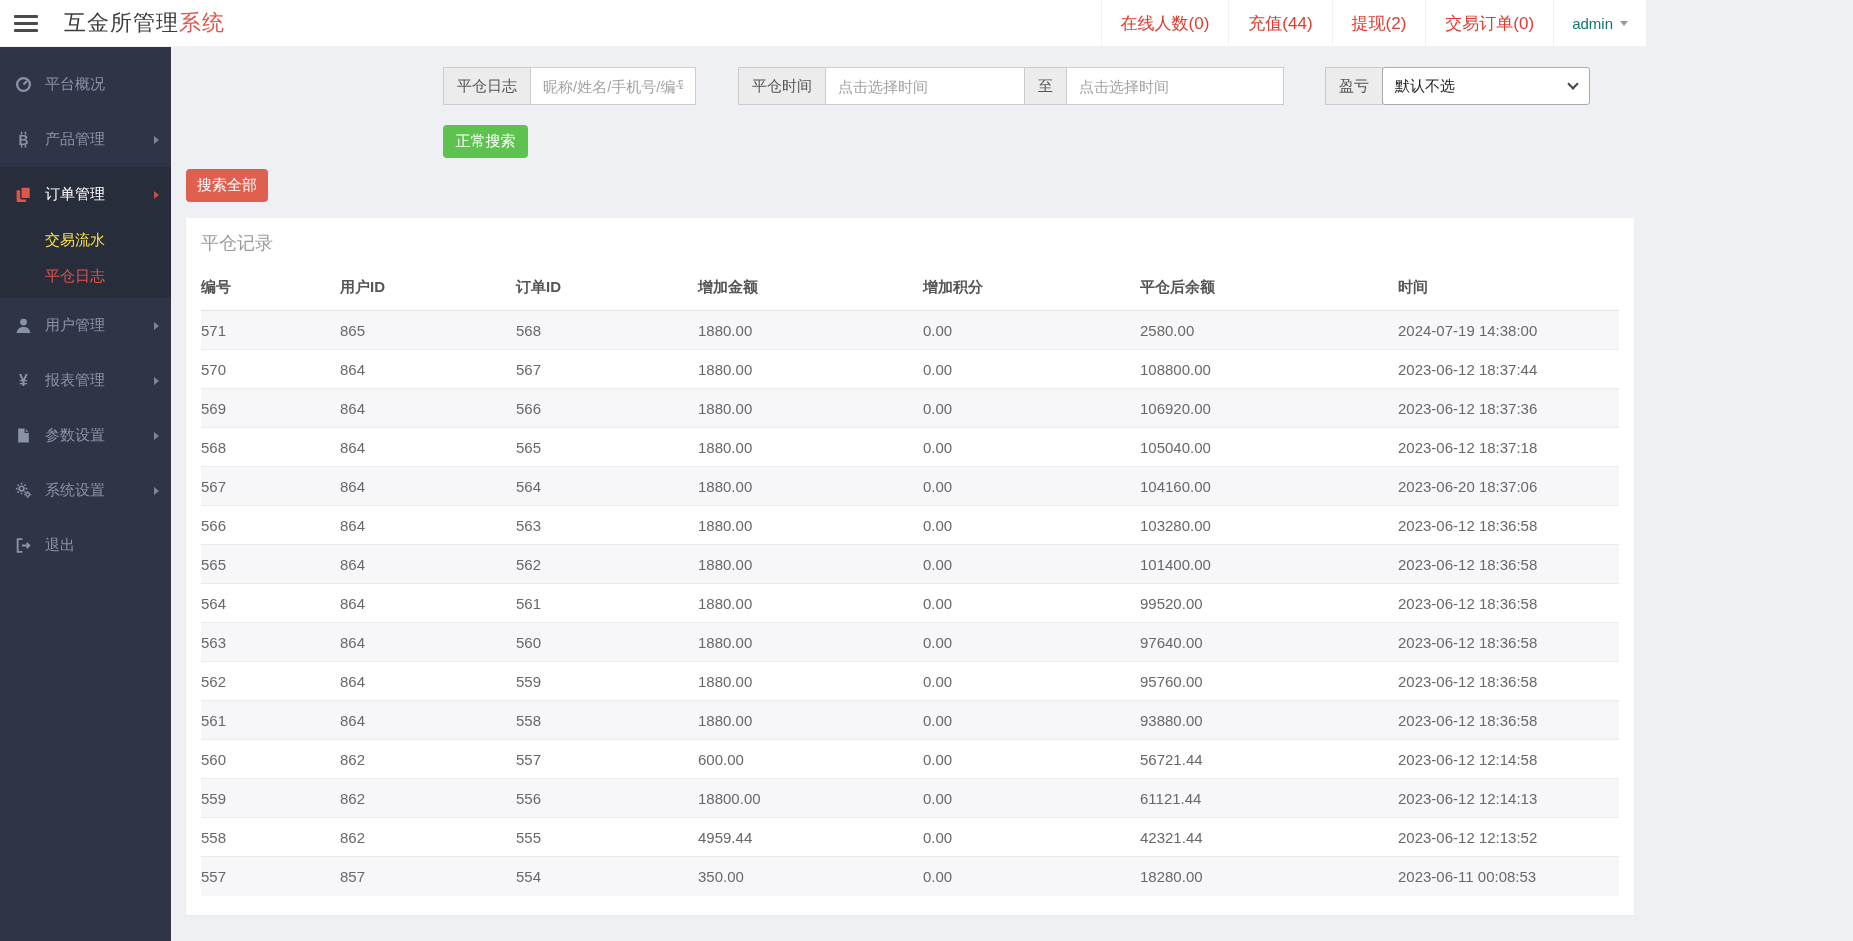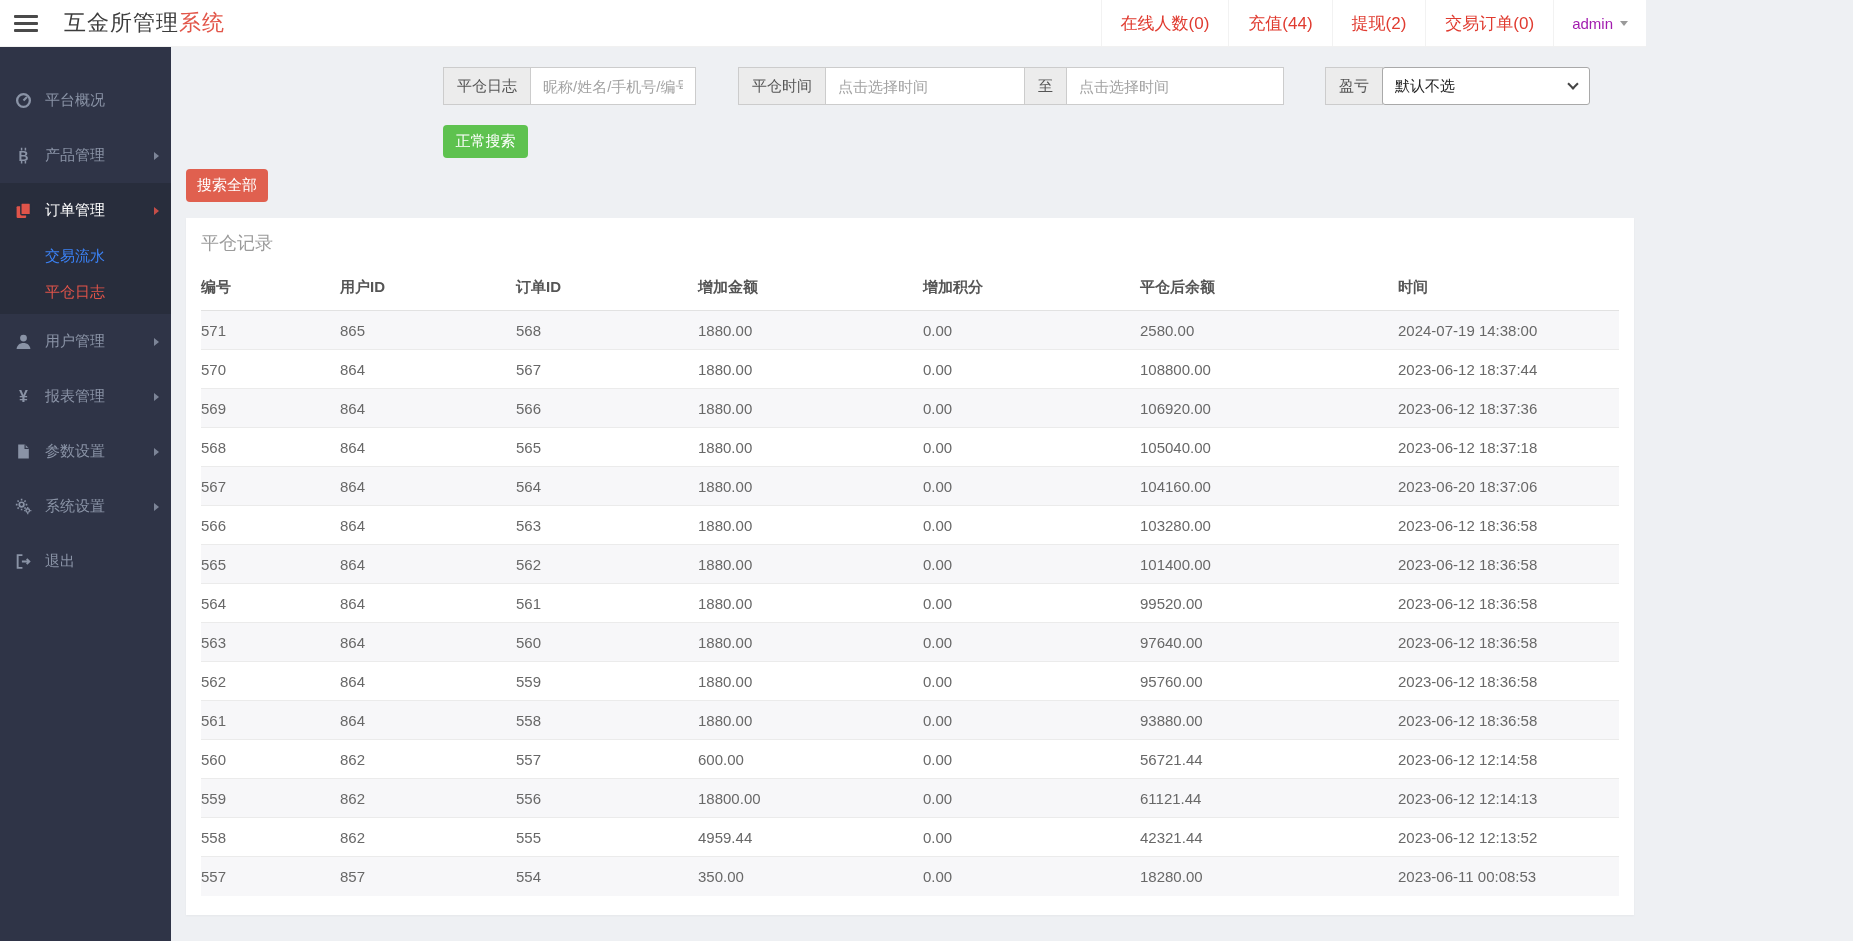--- a/index.html
+++ b/index.html
@@ -12,40 +12,40 @@
     display:flex; align-items:center; padding:0 0 0 14px; z-index:10;
     border-bottom:1px solid #f1f1f1; }
   .hamburger { width:24px; display:flex; flex-direction:column; gap:4px; cursor:pointer; }
   .hamburger i { display:block; height:3px; background:#4a4a4a; border-radius:1px; }
   .brand { margin-left:26px; font-size:22px; color:#3c3c3c; letter-spacing:1px; white-space:nowrap; }
   .brand .accent { color:#e2564a; }
   .header-right { margin-left:auto; display:flex; align-items:stretch; height:100%; }
   .header-link { display:flex; align-items:center; padding:0 19px; font-size:17px;
     color:#e03b30; border-left:1px solid #f2f2f2; cursor:pointer; white-space:nowrap; }
   .header-user { display:flex; align-items:center; gap:7px; padding:8px 18px; font-size:15px;
-    color:#a21caf; border-left:1px solid #f2f2f2; cursor:pointer; }
+    color:#0f766e; border-left:1px solid #f2f2f2; cursor:pointer; }
   .caret-down { width:0; height:0; border-left:4px solid transparent;
     border-right:4px solid transparent; border-top:5px solid #9a9a9a; }
 
   
   .sidebar { position:absolute; top:47px; left:0; bottom:0; width:171px; background:#2f3447; }
-  .nav { padding-top:26px; }
+  .nav { padding-top:10px; }
   .nav-item { height:55px; display:flex; align-items:center; padding:0 12px 0 14px;
     color:#8a93a6; font-size:15px; cursor:pointer; }
   .nav-item .ico { width:19px; height:17px; margin-right:12px; flex:none; display:flex;
     align-items:center; justify-content:center; }
   .nav-item .lbl { flex:1; white-space:nowrap; }
   .tri-right { width:0; height:0; border-top:4px solid transparent;
     border-bottom:4px solid transparent; border-left:5px solid currentColor; opacity:.85; }
   .nav-block { background:#282d3c; padding-bottom:4px; }
   .nav-block .nav-item.parent { color:#fff; }
   .nav-block .nav-item.parent .ico { color:#e0544a; }
   .nav-block .nav-item.parent .tri-right { color:#e0544a; }
   .nav-sub { height:36px; display:flex; align-items:center; padding-left:45px;
-    font-size:15px; color:#3b82f6; cursor:pointer; }
+    font-size:15px; color:#fde047; cursor:pointer; }
   .nav-sub.active { color:#e0544a; }
 
   
   .main { position:absolute; top:47px; left:171px; right:0; bottom:0; background:#eef0f3; overflow:hidden; }
 
   .filters { position:relative; height:38px; margin-top:20px; }
   .fgroup { position:absolute; top:0; display:flex; height:38px; }
   .fgroup > * { margin-left:-1px; }
   .fgroup > *:first-child { margin-left:0; }
   .addon { background:#ececec; border:1px solid #ccc; color:#555; font-size:15px;

